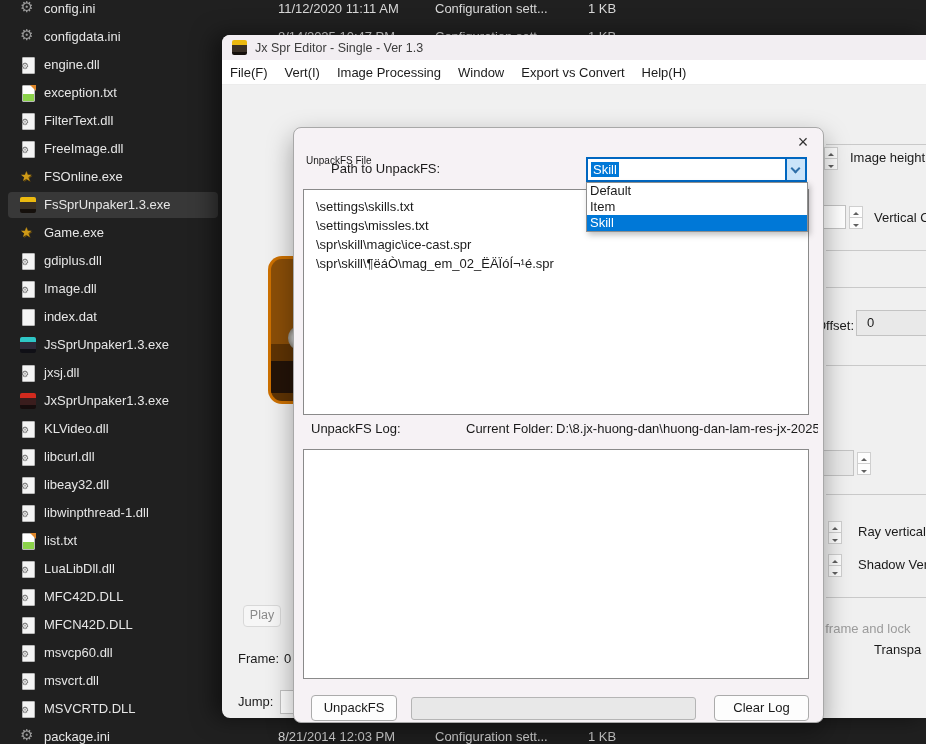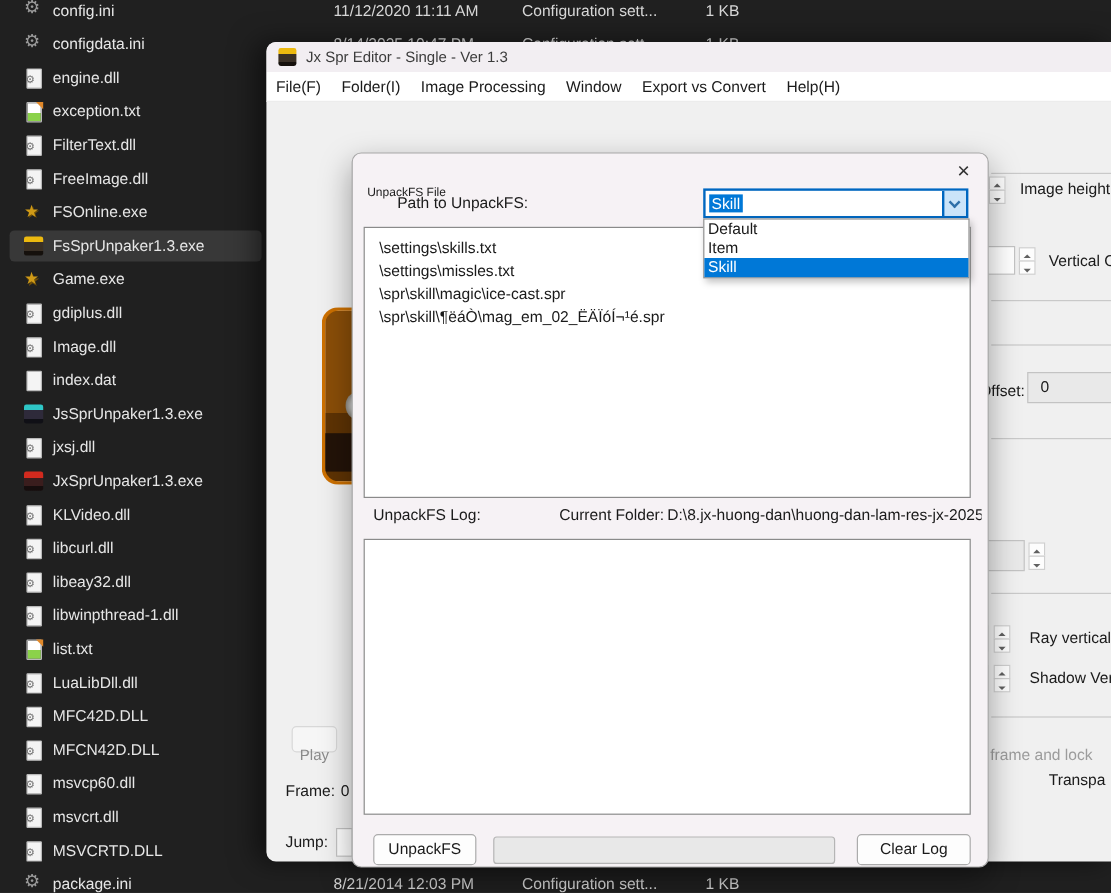--- a/index.html
+++ b/index.html
@@ -61,21 +61,21 @@
     border:3px solid transparent; }
   .spin .up::before { border-bottom-color:#606060; top:2px; }
   .spin .down::before { border-top-color:#606060; top:6px; }
 
   .mini-input { position:absolute; background:#ffffff; border:1px solid #c3c3c3; }
   .flat-input { position:absolute; background:#e9e9e9; border:1px solid #c3c3c3;
     font-size:13px; color:#1a1a1a; padding:4px 0 0 10px; }
 
   .play-btn { position:absolute; left:21px; top:570px; width:38px; height:22px;
     background:#f6f6f6; border:1px solid #d8d8d8; border-radius:4px;
-    font-size:12.5px; color:#8a8a8a; text-align:center; padding-top:16px; }
+    font-size:12.5px; color:#8a8a8a; text-align:center; padding-top:2px; }
 
   .sprite { position:absolute; left:46px; top:221px; width:30px; height:148px;
     background:linear-gradient(180deg,#8a4e08 0 60%, #5e3304 60%);
     border:3px solid #cc7000; border-right:0; border-radius:14px 0 0 14px; overflow:hidden; }
   .sprite .orb { position:absolute; right:-8px; top:68px; width:18px; height:22px;
     border-radius:50%; background:radial-gradient(#cfcfcf 30%, #8f8a80 70%); }
   .sprite .dark { position:absolute; left:0; right:0; top:102px; height:32px;
     background:#231308; }
 
   
@@ -243,21 +243,21 @@
     </div>
   </div>
 
   <div class="window">
     <div class="titlebar">
       <span class="ic ic-charGold" style="width:15px;height:15px;"></span>
       <span>Jx Spr Editor - Single - Ver 1.3</span>
     </div>
     <div class="menubar">
       <span>File(F)</span>
-      <span>Folder(I)</span>
+      <span>Vert(I)</span>
       <span>Image Processing</span>
       <span>Window</span>
       <span>Export vs Convert</span>
       <span>Help(H)</span>
     </div>
 
     <div class="sprite">
       <span class="orb"></span>
       <span class="dark"></span>
     </div>

